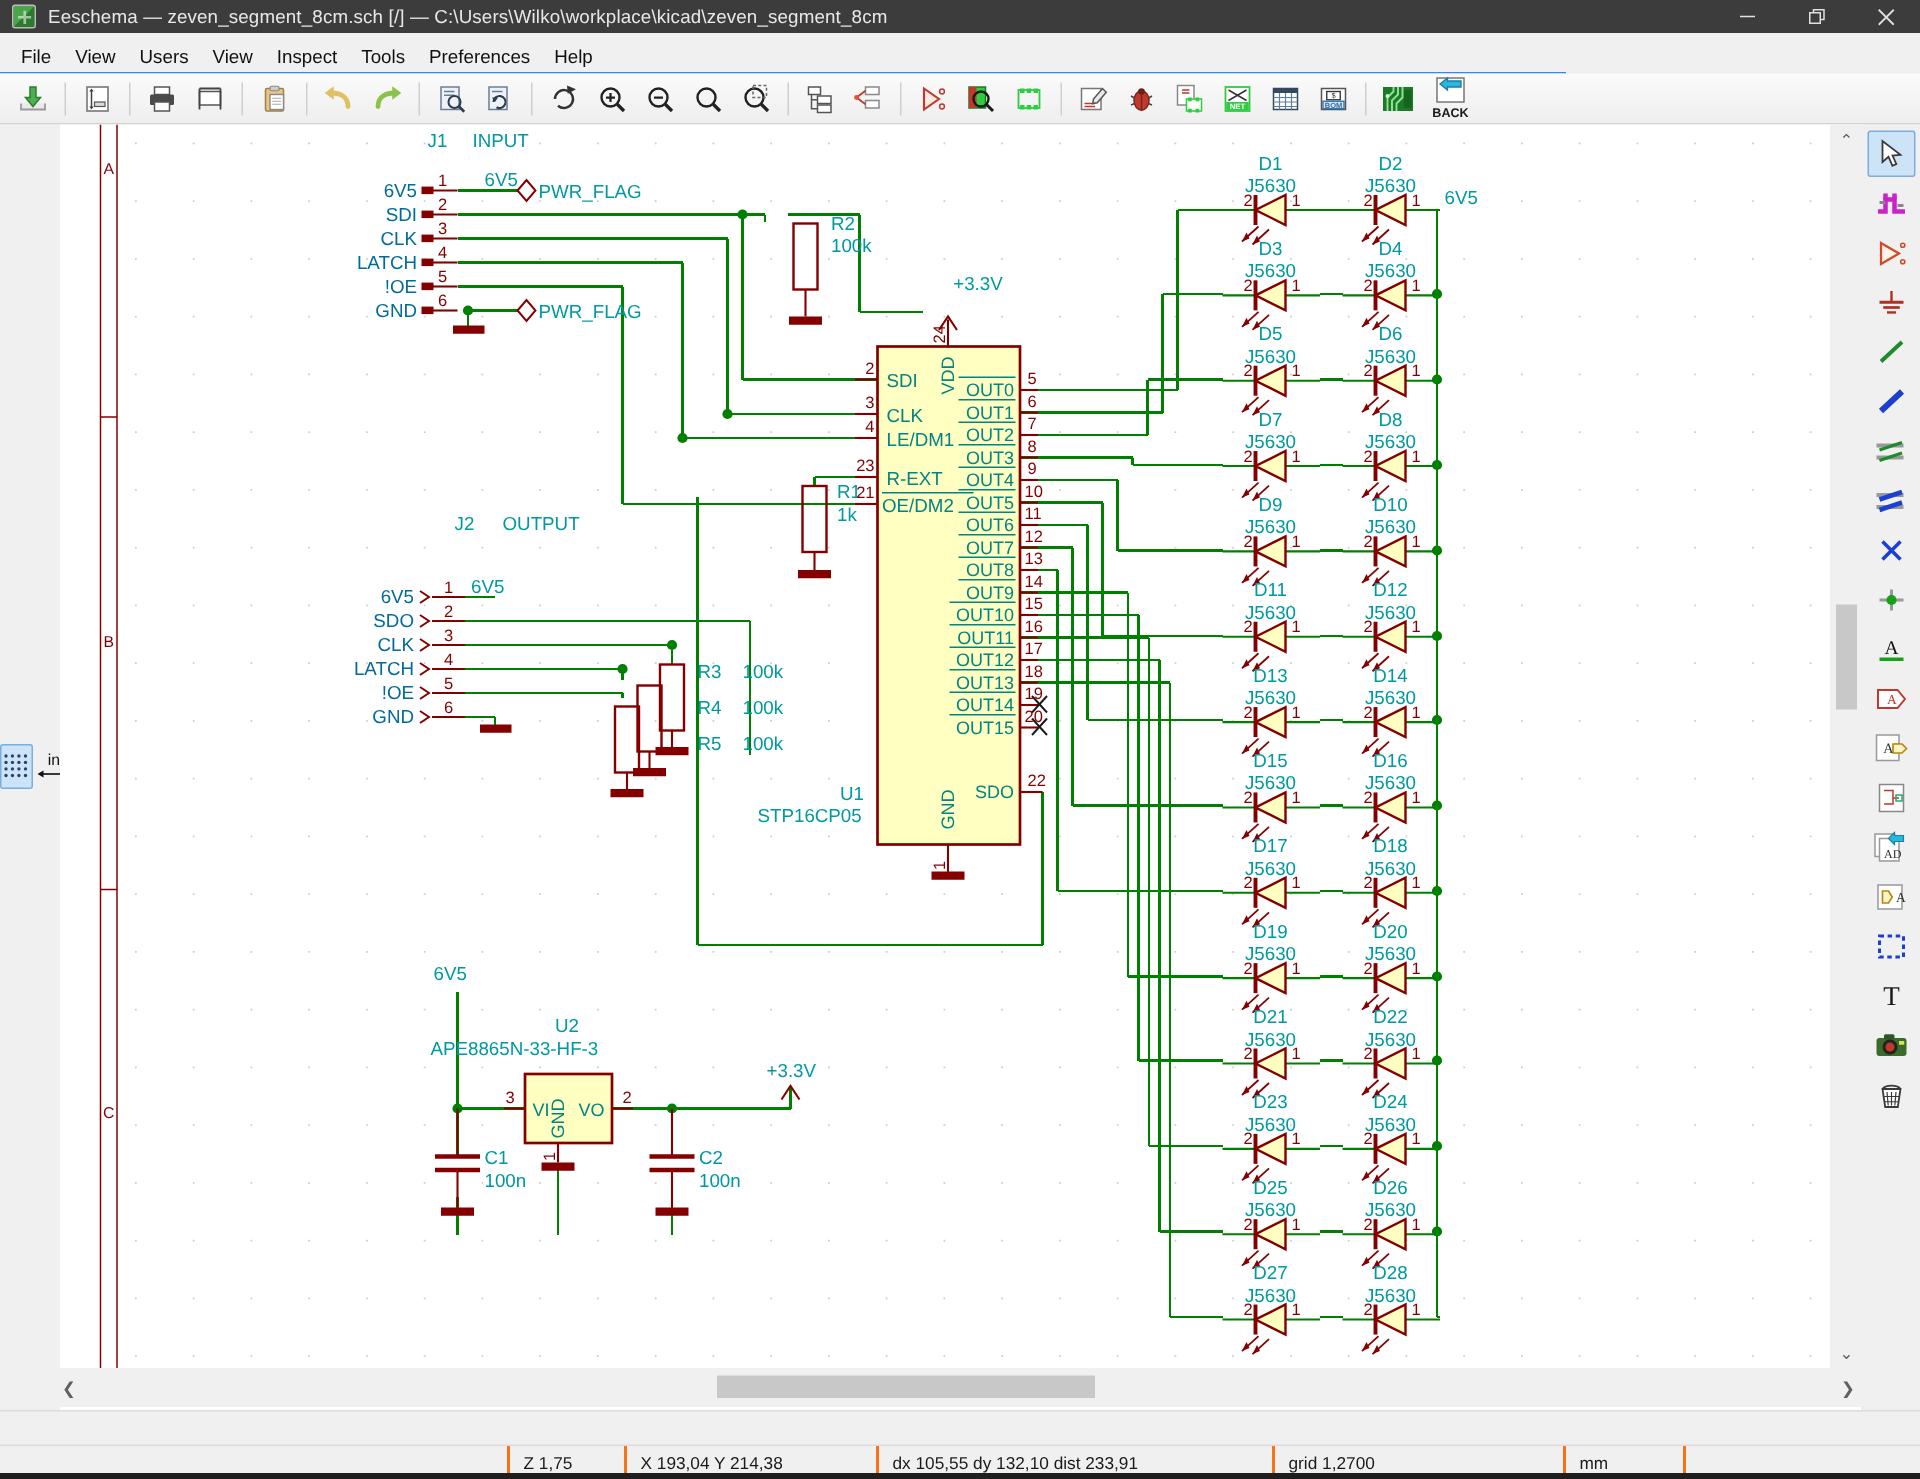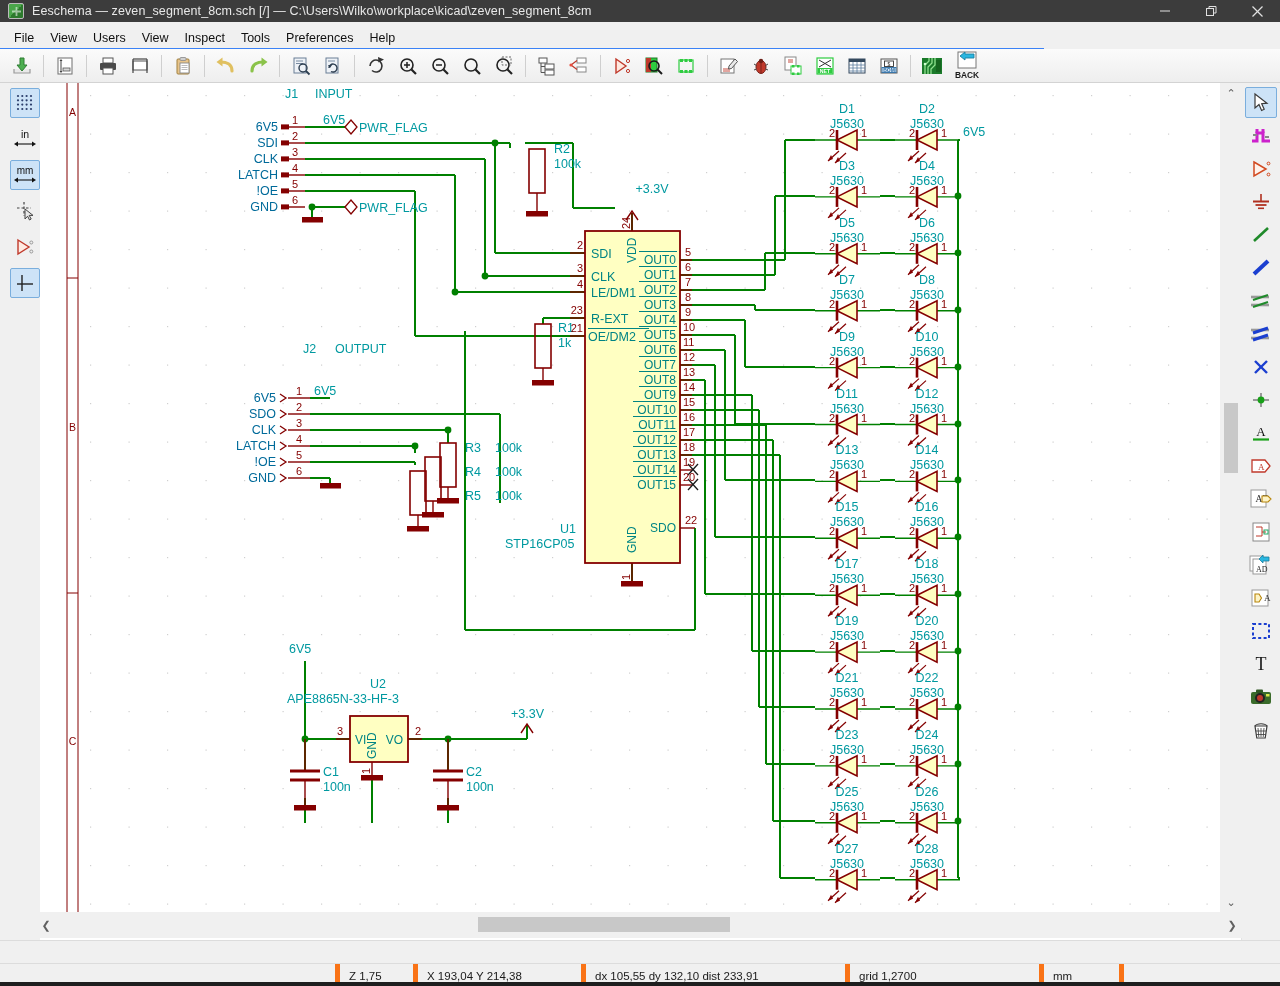--- a/index.html
+++ b/index.html
@@ -60,21 +60,21 @@
     width:30px; height:30px; display:flex; align-items:center; justify-content:center;
     margin:0 1px; border-radius:3px; position:relative;
   }
   .tb-sep { width:1px; height:22px; background:#cfcfcf; margin:0 5px; }
   .tb-btn svg { display:block; }
 
   
   #lefttool {
     position:absolute; left:0; top:83px; width:40px; height:857px;
     background:#f0f0f0;
-    display:flex; flex-direction:column; align-items:flex-end; padding-top:5px;
+    display:flex; flex-direction:row; align-items:center; padding-top:5px;
   }
   .lt-btn {
     width:30px; height:30px; margin-bottom:6px; border-radius:2px;
     display:flex; align-items:center; justify-content:center; position:relative;
   }
   .lt-btn.sel { background:#cde3f7; border:1px solid #7aaedd; }
 
   
   #righttool {
     position:absolute; left:1242px; top:83px; width:38px; height:857px;
@@ -127,21 +127,21 @@
   #statusbar {
     position:absolute; left:0; top:940px; width:1280px; height:46px;
     background:#f0f0f0; border-top:1px solid #dcdcdc;
   }
   #statusrow {
     position:absolute; left:0; top:22px; width:1280px; height:24px;
     display:flex; align-items:center; font-size:11.5px; color:#1a1a1a;
     border-top:1px solid #dcdcdc;
   }
   .sfield { height:24px; display:flex; align-items:center; padding-left:9px;
-            border-right:5px solid #f97316; white-space:nowrap; }
+            border-right:2px solid #f97316; white-space:nowrap; }
   #sb-bottom { position:absolute; left:0; top:982px; width:1280px; height:4px; background:#1e1e1e; }
 </style>
 </head>
 <body>
 
 <div id="app">
 
   <div id="titlebar">
     <div class="app-icon"></div>
     <div id="title-text">Eeschema — zeven_segment_8cm.sch [/] — C:\Users\Wilko\workplace\kicad\zeven_segment_8cm</div>

